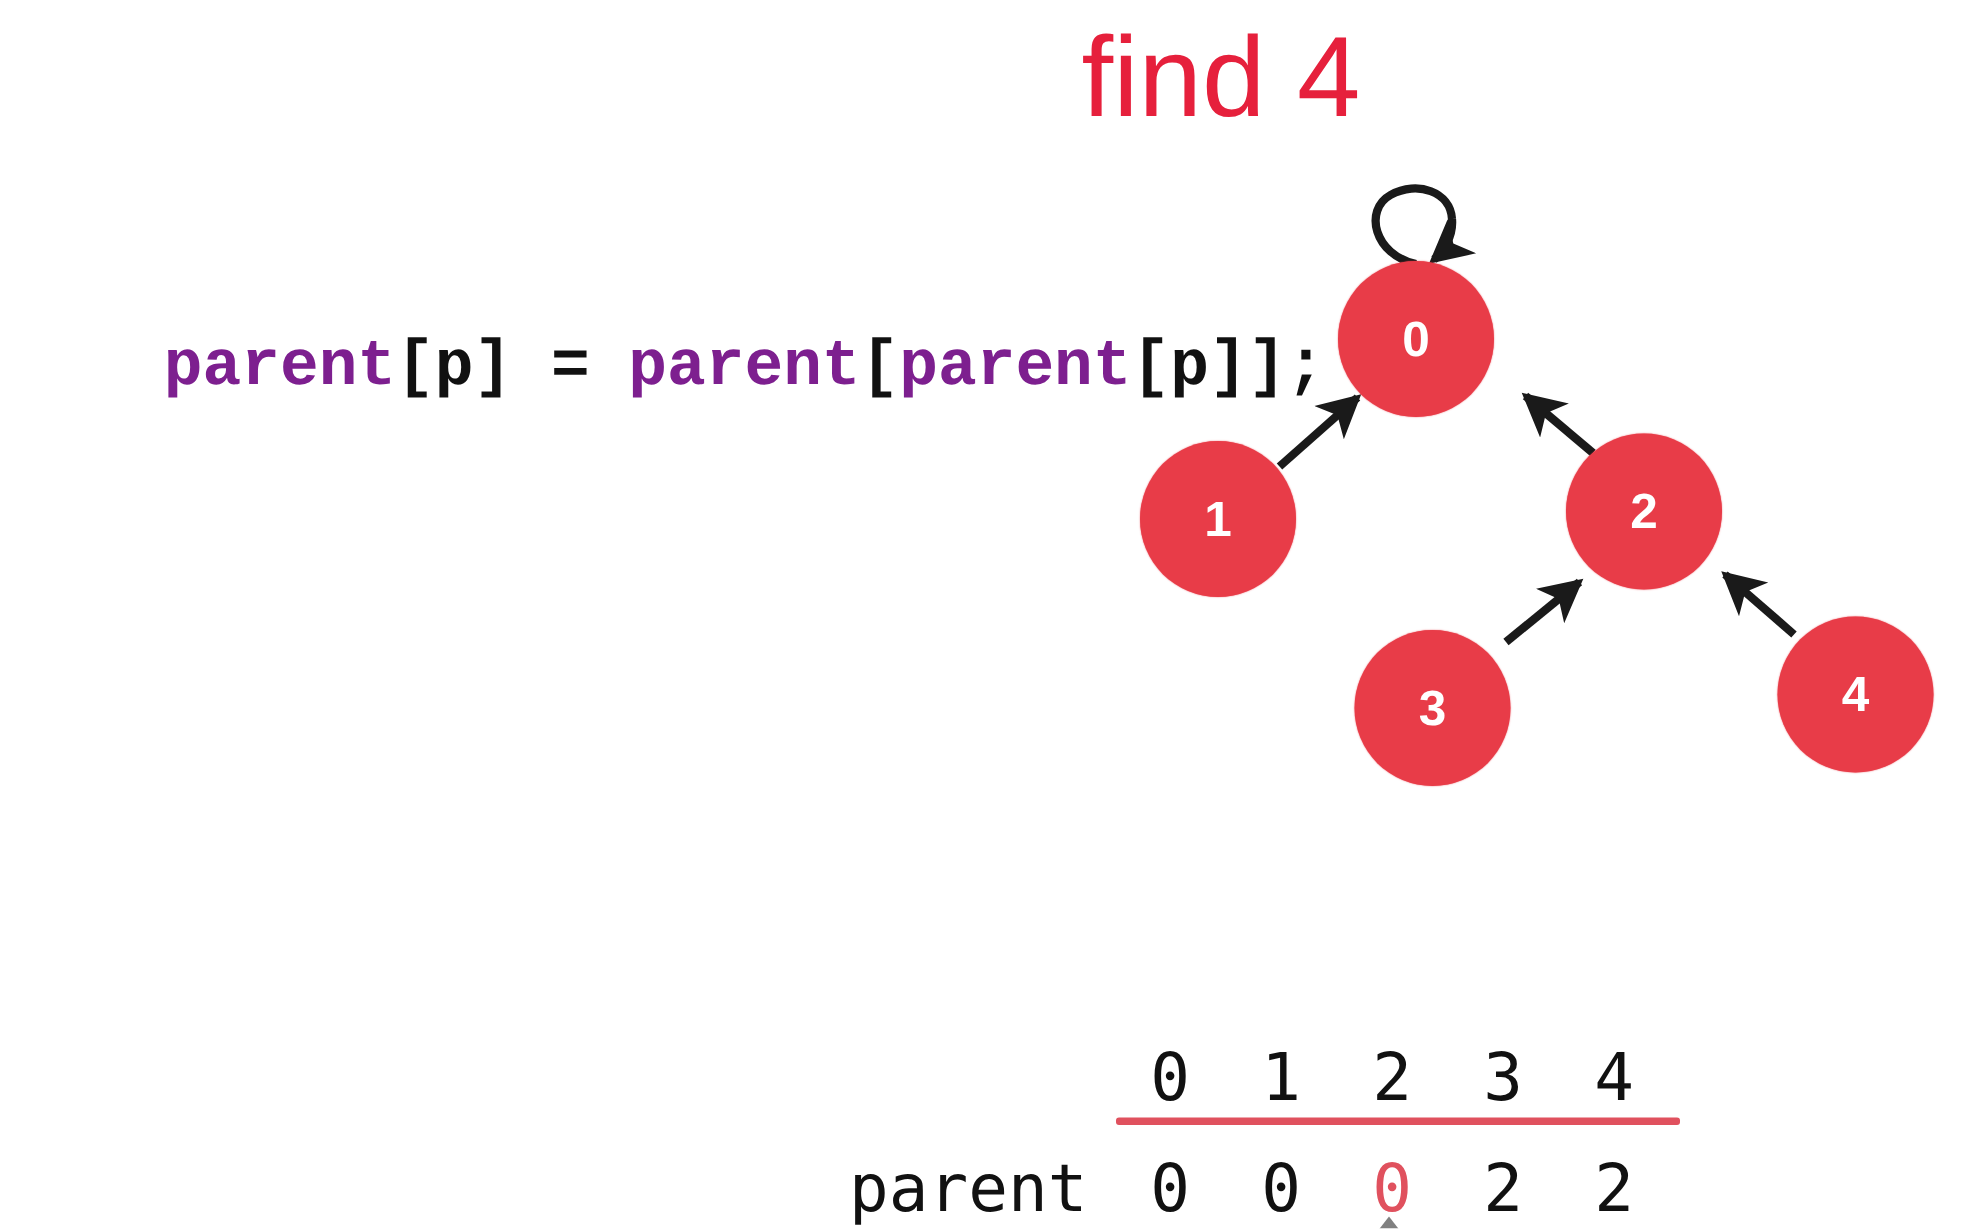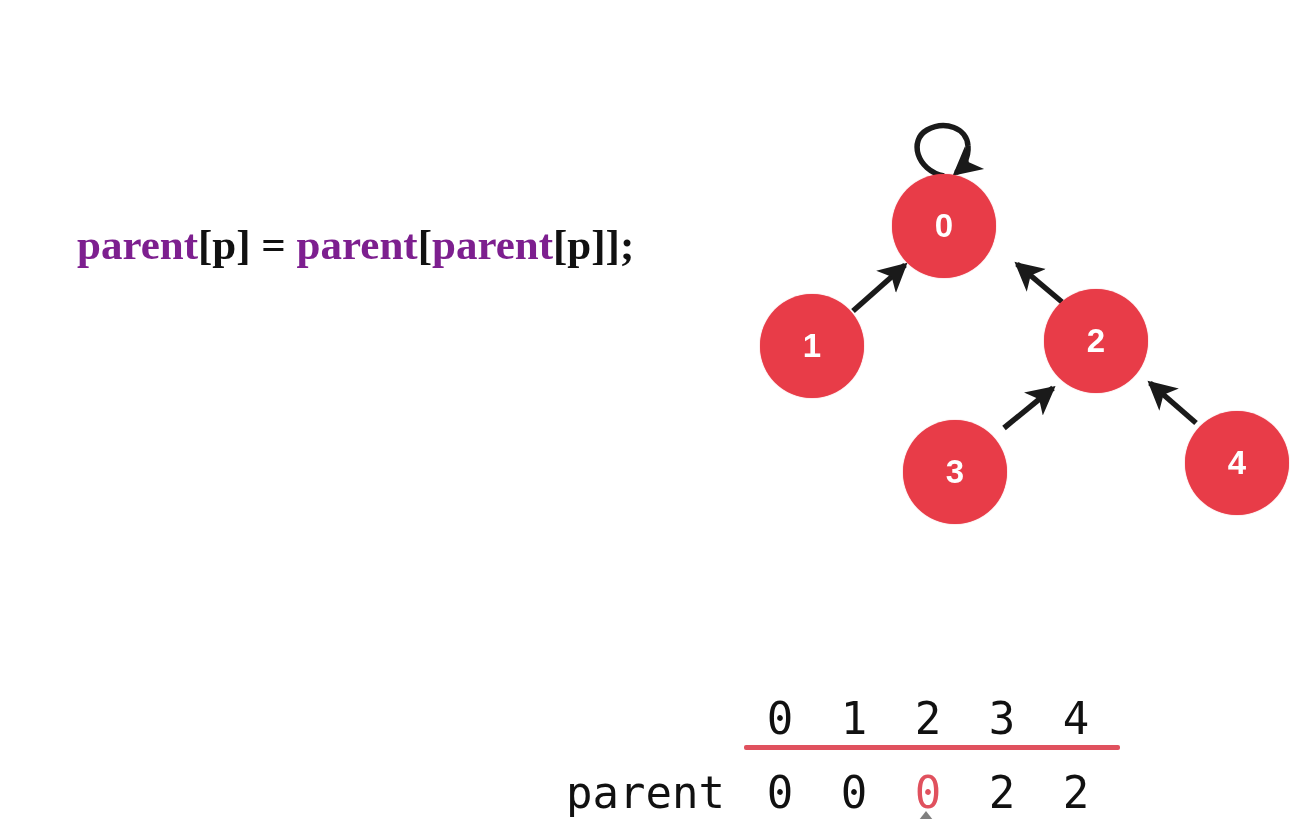--- a/index.html
+++ b/index.html
@@ -34,23 +34,23 @@
   }
   
   #title-inner {
     display: inline-block;
     transform: translateX(159px);
   }
 
   
   #code-line {
     position: absolute;
-    left: 34px;
+    left: 6px;
     top: 171px;
-    font-family: Liberation Serif, serif;
+    font-family: Liberation Mono, monospace;
     font-size: 43px;
     font-weight: bold;
     white-space: pre;
     line-height: 1.15;
     color: #111111;
   }
   #code-line .ident { color: #7d1f8f; }
   #code-line .punct { color: #111111; }
 
   
@@ -119,20 +119,23 @@
     border-right: 7px solid transparent;
     border-bottom: 9px solid #555555;
     opacity: 0.75;
   }
 </style>
 </head>
 <body>
 
 <div id="slide">
 
+  <div id="title">
+    <span id="title-inner">find 4</span>
+  </div>
 
   <div id="code-line">
     <span class="ident">parent</span><span class="punct">[p] = </span><span class="ident">parent</span><span class="punct">[</span><span class="ident">parent</span><span class="punct">[p]];</span>
   </div>
 
   <svg id="tree" viewBox="0 0 1310 819">
     <defs>
       <marker id="arrowhead" markerWidth="6" markerHeight="6" refX="4.6" refY="3" orient="auto" markerUnits="strokeWidth">
         <path d="M0,0.3 L5.2,3 L0,5.7 L1.35,3 Z" fill="#1a1a1a"></path>
       </marker>

